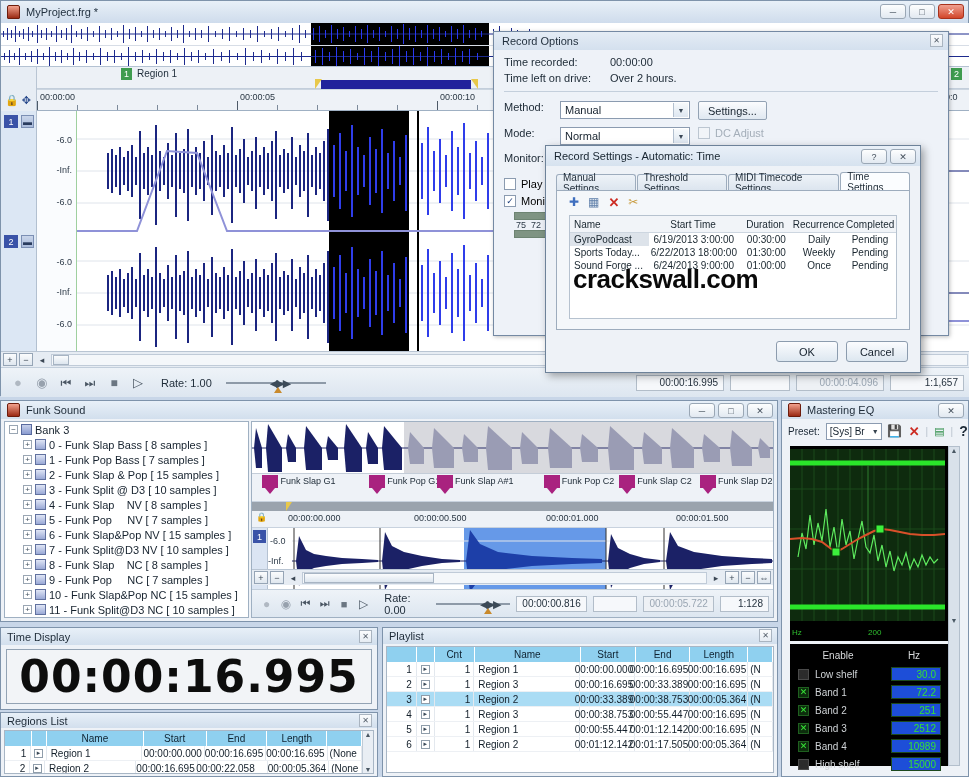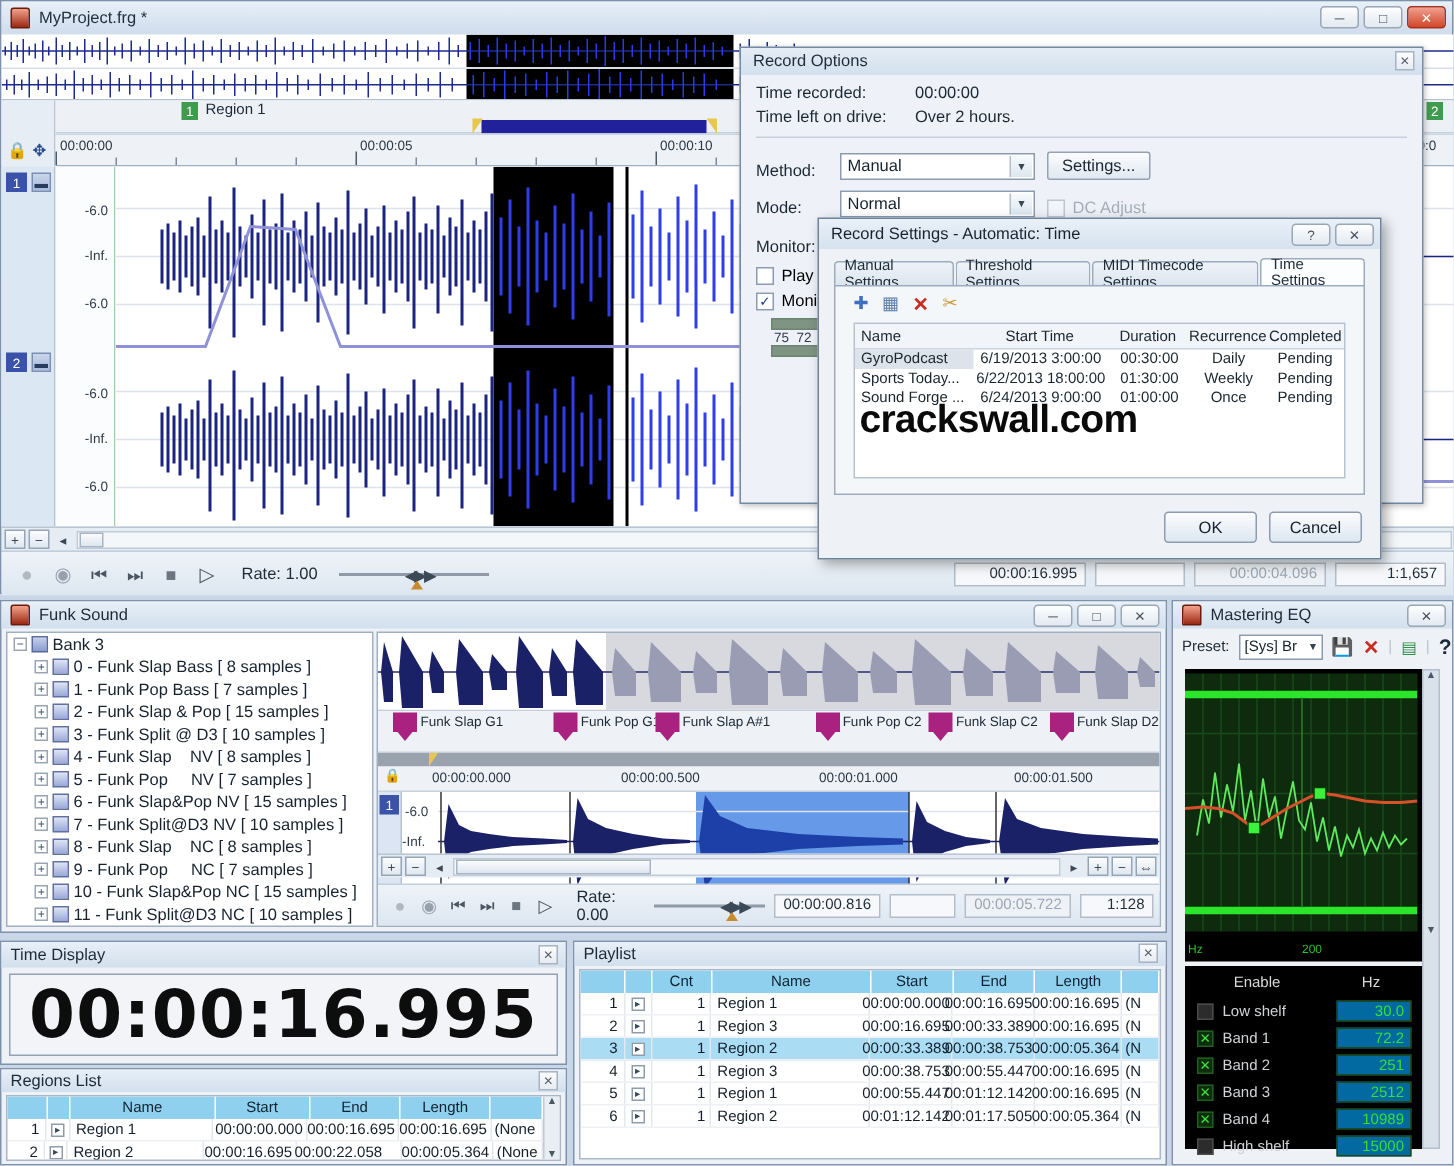--- a/index.html
+++ b/index.html
@@ -170,21 +170,21 @@
   #ro-title {
     height: 18px; background: linear-gradient(#e4ecf5,#d4e0ee);
     display: flex; align-items: center; padding: 0 4px 0 8px;
     font-size: 11px; color: #1f2d3b;
   }
   #ro-body { padding: 6px 10px; }
   .ro-statgrid { display: flex; font-size: 11px; color: #1c2935; }
   .ro-col { display: flex; flex-direction: column; gap: 4px; }
   .ro-row { display: flex; gap: 6px; }
   .ro-div { height: 1px; background: #c4cfdc; margin: 7px 0 9px; }
-  .fld-row { display: flex; align-items: flex-end; gap: 8px; margin-bottom: 7px; }
+  .fld-row { display: flex; align-items: flex-start; gap: 8px; margin-bottom: 7px; }
   .fld-lab { width: 48px; font-size: 11px; color: #1b2834; }
   .combo {
     width: 130px; height: 18px; border: 1px solid #8b9bb0; background: #fff;
     display: flex; align-items: center; position: relative;
     padding-left: 4px; font-size: 11px; color: #16222e;
   }
   .combo .arrow {
     position: absolute; right: 1px; top: 1px; width: 15px; height: 14px;
     background: linear-gradient(#f7fafc,#dde6f0); border-left: 1px solid #b3c0cf;
     display: flex; align-items: center; justify-content: center; font-size: 7px; color: #3a4756;
@@ -364,21 +364,21 @@
   .eq-brow { display: flex; align-items: center; height: 18px; }
   .eq-en {
     width: 11px; height: 11px; margin: 0 6px 0 8px;
     background: #0d2d0d; border: 1px solid #1f5f1f;
     display: flex; align-items: center; justify-content: center;
     font-size: 9px; color: #37e837;
   }
   .eq-en.off { background: #2c2c2c; border-color: #4a4a4a; color: #2c2c2c; }
   .eq-bname { width: 76px; color: #cfd3d6; }
   .eq-val {
-    width: 50px; height: 14px; background: #0369a1; border: 1px solid #1d4a1d;
+    width: 50px; height: 14px; background: #1d4ed8; border: 1px solid #1d4a1d;
     color: #35e035; text-align: right; padding-right: 4px; line-height: 13px;
   }
 
   
   #time-display {
     position: absolute; left: 0; top: 627px; width: 378px; height: 83px;
     background: #eef2f7; border: 1px solid #7e93ab;
   }
   #td-title {
     height: 17px; display: flex; align-items: center; padding-left: 6px;

